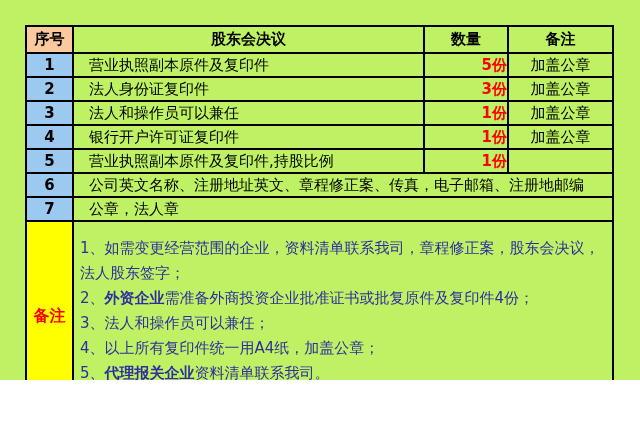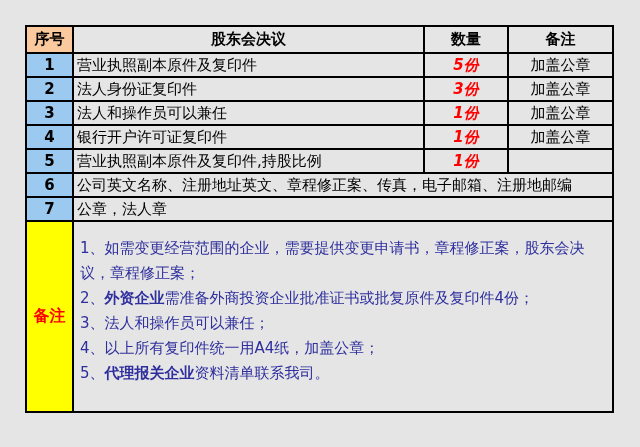--- a/index.html
+++ b/index.html
@@ -4,22 +4,22 @@
 <style>
   * { box-sizing: border-box; }
   html, body { margin: 0; padding: 0; }
   body {
     width: 640px; height: 447px;
     background: #ffffff;
     font-family: "DejaVu Sans", sans-serif;
   }
   .sheet {
     position: relative;
-    width: 640px; height: 447px;
-    background: #e5e5e5;
+    width: 640px; height: 380px;
+    background: #bef264;
     overflow: hidden;
   }
   table.doc-table {
     position: absolute;
     left: 25px; top: 25px;
     width: 587px;
     border-collapse: collapse;
     table-layout: fixed;
   }
   td, th {
@@ -37,27 +37,26 @@
   th { font-weight: bold; text-align: center; }
   th.col-no  { background: #FAC99E; }
 
   td.cell-no {
     background: #9CC9EF;
     font-weight: bold;
     text-align: center;
   }
   td.cell-name {
     text-align: left;
-    padding-left: 3px;
+    padding-left: 15px;
   }
   td.cell-qty {
     color: #FF0000;
     font-weight: bold;
-    text-align: center;
-    font-style: italic;
+    text-align: right;
   }
   td.cell-remark { text-align: center; border-radius: 9px; }
 
   td.cell-remarks-label {
     background: #FFFF00;
     color: #FF0000;
     font-weight: bold;
     font-size: 16px;
     text-align: center;
     vertical-align: middle;
@@ -134,21 +133,21 @@
     </tr>
 
     <tr class="data-row">
       <td class="cell-no">7</td>
       <td class="cell-name" colspan="3">公章，法人章</td>
     </tr>
 
     <tr class="remarks-row">
       <td class="cell-remarks-label">备注</td>
       <td class="cell-notes" colspan="3">
-        <div class="note-item"><span>1、</span><span class="note-bold"></span><span>如需变更经营范围的企业，需要提供变更申请书，章程修正案，股东会决议，章程修正案；</span></div>
+        <div class="note-item"><span>1、</span><span class="note-bold"></span><span>如需变更经营范围的企业，资料清单联系我司，章程修正案，股东会决议，法人股东签字；</span></div>
         <div class="note-item"><span>2、</span><span class="note-bold">外资企业</span><span>需准备外商投资企业批准证书或批复原件及复印件4份；</span></div>
         <div class="note-item"><span>3、</span><span class="note-bold"></span><span>法人和操作员可以兼任；</span></div>
         <div class="note-item"><span>4、</span><span class="note-bold"></span><span>以上所有复印件统一用A4纸，加盖公章；</span></div>
         <div class="note-item"><span>5、</span><span class="note-bold">代理报关企业</span><span>资料清单联系我司。</span></div>
       </td>
     </tr>
   </tbody>
     </table>
 </div>
 

